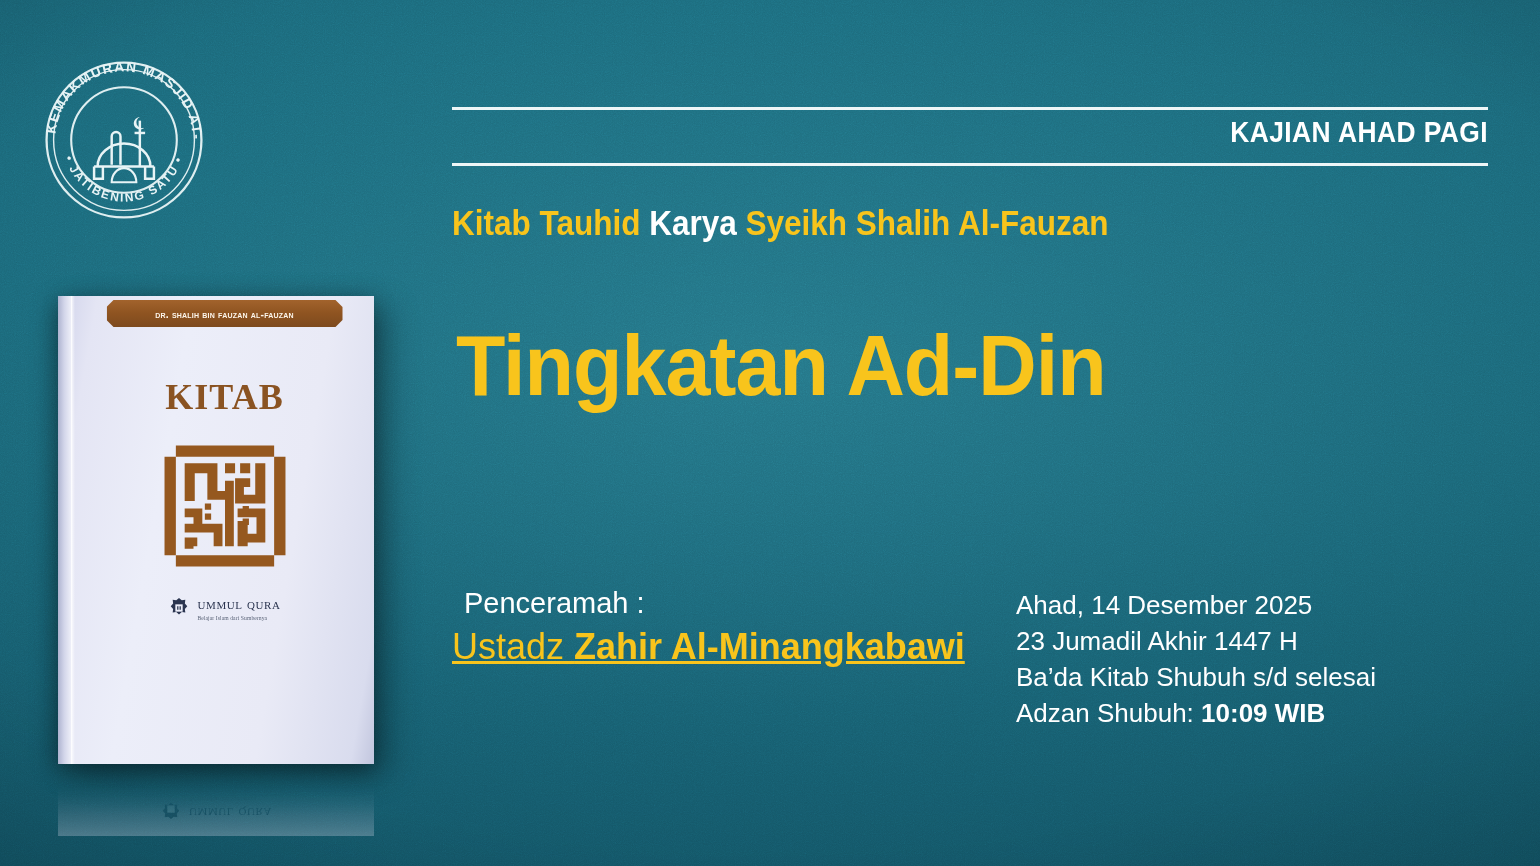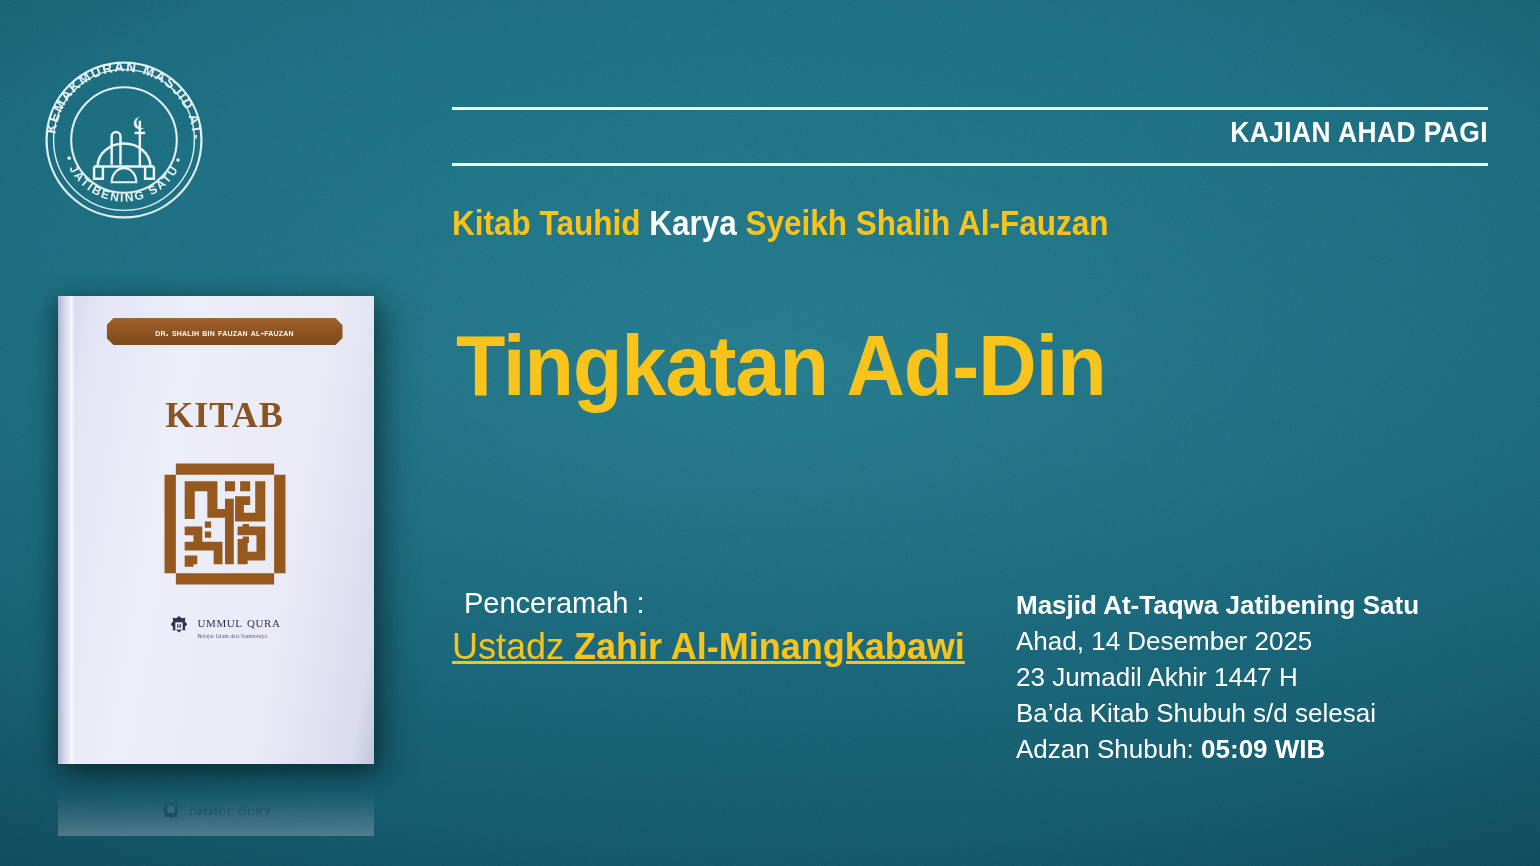--- a/index.html
+++ b/index.html
@@ -44,21 +44,21 @@
     position:absolute; left:0; top:0; width:14px; height:100%;
     background:linear-gradient(90deg,#aeb3d0 0%,#d3d6ea 45%,#f2f3fb 100%);
   }
   #spine-edge {
     position:absolute; left:13px; top:0; width:4px; height:100%;
     background:linear-gradient(90deg,rgba(255,255,255,.9),rgba(255,255,255,0));
   }
   #book-face { position:absolute; left:17px; right:0; top:0; bottom:0; padding:0 14px; }
 
   .ribbon {
-    position:relative; margin:22px auto 0; width:236px; height:27px;
+    position:relative; margin:4px auto 0; width:236px; height:27px;
     background:linear-gradient(180deg,#a2632c 0%,#8f5421 48%,#7d4a1e 100%);
     clip-path:polygon(7px 0,229px 0,236px 7px,236px 20px,229px 27px,7px 27px,0 20px,0 7px);
     display:flex; align-items:center; justify-content:center;
     box-shadow:0 1px 2px rgba(0,0,0,.25);
     text-align:right;
   }
   .ribbon span {
     color:#fdf6ec; font-size:10.5px; font-weight:bold;
     letter-spacing:.2px; white-space:nowrap;
     font-variant:small-caps; text-transform:lowercase;
@@ -234,20 +234,19 @@
   <div id="headline"><span class="hl">Kitab Tauhid</span><span> Karya </span><span class="hl">Syeikh Shalih Al-Fauzan</span></div>
 
   <div id="maintitle">Tingkatan Ad-Din</div>
 
   <div id="speaker">
     <span class="label">Penceramah :</span>
     <span class="name"><span>Ustadz </span><b>Zahir Al-Minangkabawi</b></span>
   </div>
 
   <div id="venue">
-    <div class="v-line strong">Masjid At-Taqwa Jatibening Satu</div>
     <div class="v-line">Ahad, 14 Desember 2025</div>
     <div class="v-line">23 Jumadil Akhir 1447 H</div>
     <div class="v-line">Ba’da Kitab Shubuh s/d selesai</div>
-    <div class="v-line"><span>Adzan Shubuh: </span><b>05:09 WIB</b></div>
+    <div class="v-line"><span>Adzan Shubuh: </span><b>10:09 WIB</b></div>
   </div>
 
 </div>
 
 </body></html>

